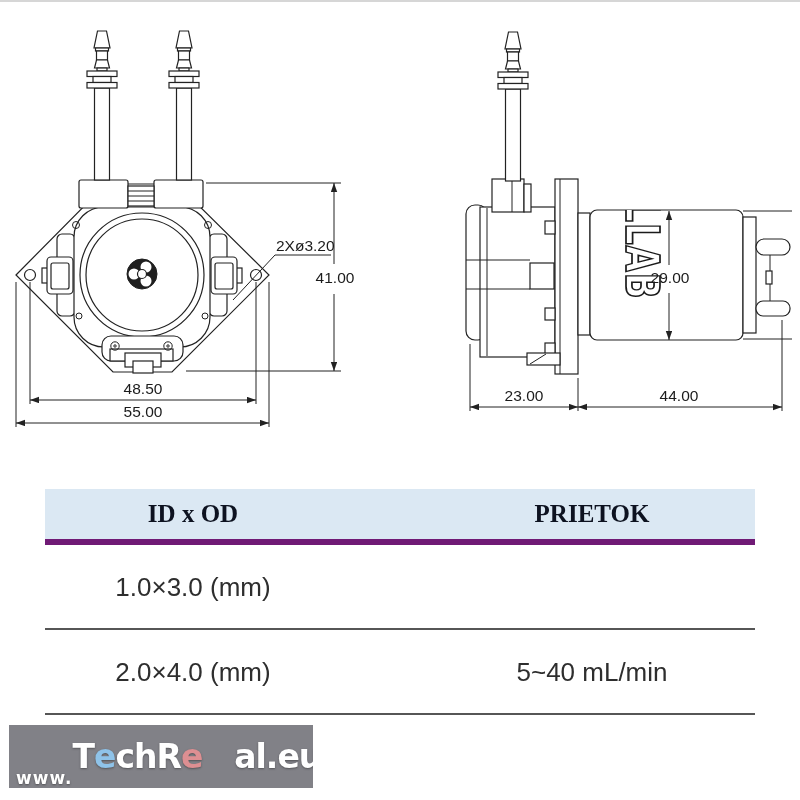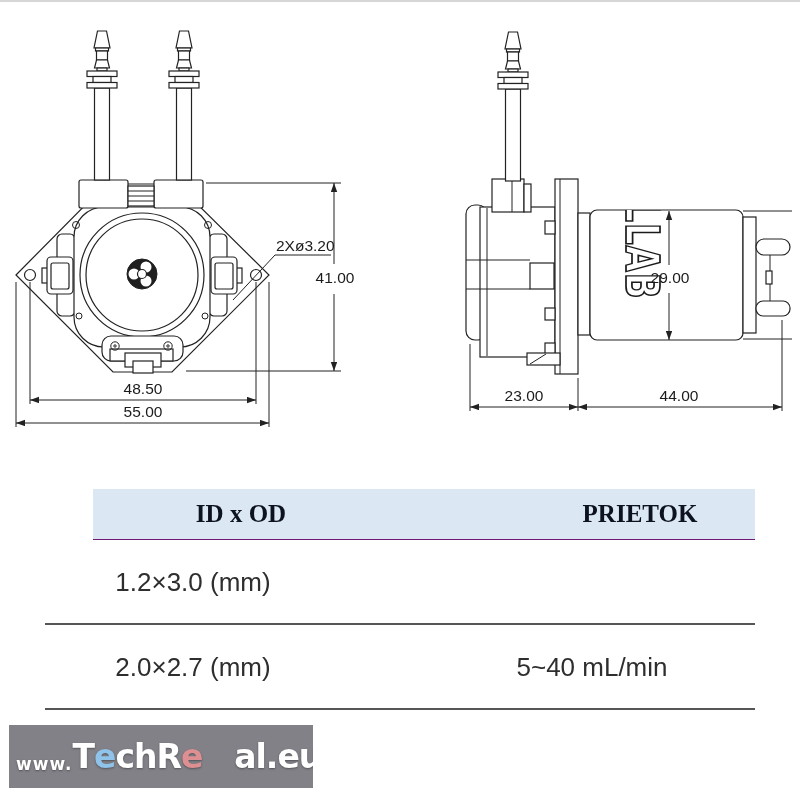--- a/index.html
+++ b/index.html
@@ -6,34 +6,34 @@
   #page{position:relative;width:800px;height:800px;background:#fff;overflow:hidden;
         border-top:2px solid #d6d6d6;font-family:"Liberation Sans",sans-serif;}
   svg{position:absolute;left:0;top:0;z-index:0;}
   svg .w{stroke:#222;stroke-width:1.2;fill:#ffffff;}
   svg .thin{stroke:#222;stroke-width:1;fill:none;}
   svg text.dim{font-family:"Liberation Sans",sans-serif;font-size:15.5px;fill:#1b1b1b;}
   svg text.marking{font-family:"DejaVu Sans",sans-serif;font-weight:bold;font-size:34px;
         fill:#ffffff;stroke:#1b1b1b;stroke-width:1.3px;letter-spacing:1px;}
   
   .spec-table{position:absolute;left:45px;top:487px;width:710px;z-index:2;}
-  .thead{position:relative;height:50px;background:#dbe8f3;border-bottom:1px solid #701a75;margin-left:48px;}
+  .thead{position:relative;height:50px;background:#dbe8f3;border-bottom:6px solid #701a75;}
   .th{position:absolute;top:50%;transform:translate(-50%,-50%);white-space:nowrap;
       font-family:"Liberation Serif",serif;font-weight:bold;font-size:25px;color:#0d1220;}
   .trow{position:relative;height:83px;}
   .trow.sep{border-bottom:2px solid #565656;}
   .cell{position:absolute;top:50%;transform:translate(-50%,-50%);white-space:nowrap;
         font-family:"Liberation Sans",sans-serif;font-size:26px;color:#2e2e2e;}
   .c1{left:148px;} .c2{left:547px;}
   
   .watermark{position:absolute;left:9px;top:723px;width:304px;height:63px;z-index:1;
         background:rgba(112,112,118,0.88);display:flex;align-items:baseline;
         padding-left:7px;box-sizing:border-box;overflow:hidden;}
   .wm-www{font-family:"DejaVu Sans",sans-serif;font-weight:bold;font-size:17px;color:#fff;
-        letter-spacing:1px;text-shadow:0 1px 2px rgba(40,40,40,.5);align-self:flex-end;padding-bottom:14px;}
+        letter-spacing:1px;text-shadow:0 1px 2px rgba(40,40,40,.5);align-self:flex-end;}
   .wm-big{font-family:"DejaVu Sans",sans-serif;font-weight:bold;font-size:33px;color:#fff;
         letter-spacing:-1px;text-shadow:0 1px 2px rgba(40,40,40,.5);align-self:center;}
 </style>
 </head>
 <body>
 
 <div id="page">
 
   <svg width="800" height="460" viewBox="0 0 800 460">
     <defs>
@@ -195,24 +195,24 @@
       </g>
     </g>
   </svg>
 
   <div class="spec-table">
     <div class="thead" style="background-color: rgb(219, 232, 243);">
       <span class="th c1">ID x OD</span>
       <span class="th c2">PRIETOK</span>
     </div>
     <div class="trow sep">
-      <span class="cell c1">1.2×3.0 (mm)</span>
+      <span class="cell c1">1.0×3.0 (mm)</span>
     </div>
     <div class="trow sep">
-      <span class="cell c1">2.0×2.7 (mm)</span>
+      <span class="cell c1">2.0×4.0 (mm)</span>
       <span class="cell c2">5~40 mL/min</span>
     </div>
   </div>
 
   <div class="watermark">
     <span class="wm-www">www.</span>
       <span class="wm-big" style="color: rgb(255, 255, 255);">T</span>
       <span class="wm-big" style="color: rgb(143, 195, 233);">e</span>
       <span class="wm-big" style="color: rgb(255, 255, 255); text-align: right;">chR</span>
       <span class="wm-big" style="color: rgb(221, 143, 146);">e</span>

